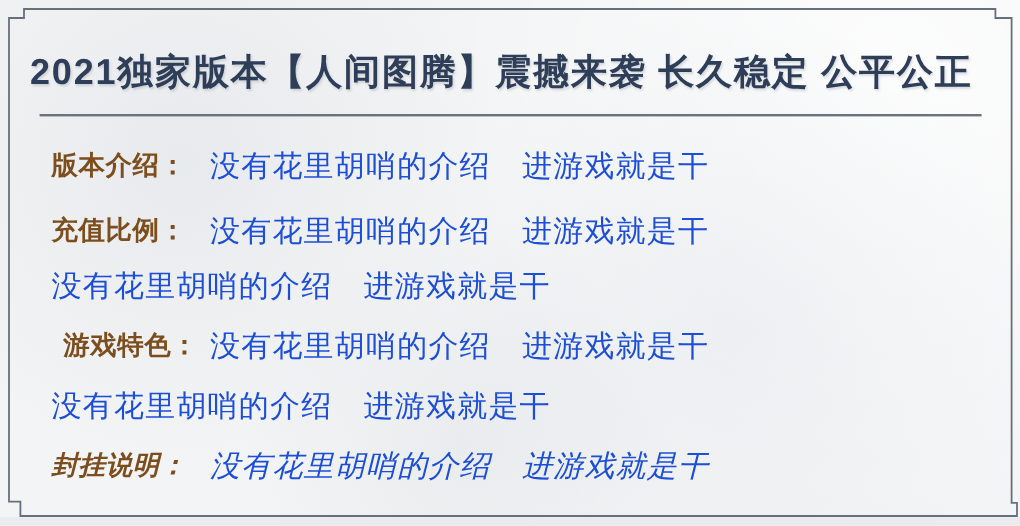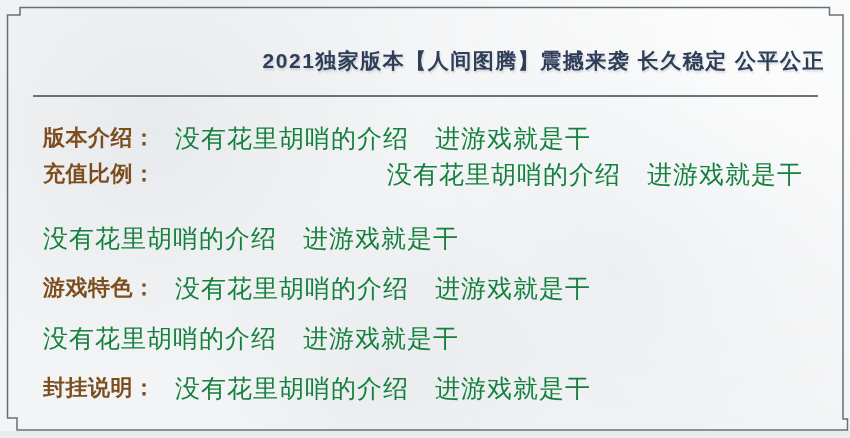--- a/index.html
+++ b/index.html
@@ -25,22 +25,22 @@
   .bottom-shade {
     position: absolute; left: 0; top: 431px;
     width: 850px; height: 7px;
     background: #e9ebee;
   }
 
   .page-title {
     position: absolute; top: 40px; left: 25px;
     width: 800px; height: 42px;
     line-height: 42px;
-    text-align: right;
-    font-size: 21px;
+    text-align: left;
+    font-size: 30px;
     font-weight: bold;
     letter-spacing: 1.5px;
     color: #2e3d58;
     text-shadow: 1px 2px 2px rgba(60,70,90,0.18);
     white-space: nowrap;
   }
 
   .title-divider {
     position: absolute; top: 95px; left: 33px;
     width: 785px; height: 0;
@@ -58,28 +58,28 @@
     min-width: 132px;
     font-size: 22px;
     font-weight: bold;
     letter-spacing: 0.5px;
     color: #7d4e1d;
   }
   .info-row .value {
     font-family: "DejaVu Serif", "Liberation Serif", serif;
     font-size: 25px;
     letter-spacing: 1px;
-    color: #15803d;
+    color: #1d4ed8;
   }
   .row-0 { top: 124px; }
-  .row-1 { top: 160px; justify-content: space-between; }
+  .row-1 { top: 178px; }
   .row-2 { top: 224px; }
-  .row-3 { top: 274px; }
+  .row-3 { top: 274px; text-align: center; }
   .row-4 { top: 324px; }
-  .row-5 { top: 374px; }
+  .row-5 { top: 374px; font-style: italic; }
 </style>
 </head>
 <body>
 
 <svg class="frame-svg" viewBox="0 0 850 438" xmlns="http://www.w3.org/2000/svg">
   <path d="M 7.5 15 L 20 15 L 20 7.5 L 829.5 7.5 L 829.5 15 L 843 15 L 843 419 L 847.5 419 L 847.5 430 L 17 430 L 17 418 L 7.5 418 Z" fill="none" stroke="#66707c" stroke-width="1.5"></path>
 </svg>
 
 <div class="bottom-shade"></div>
 

